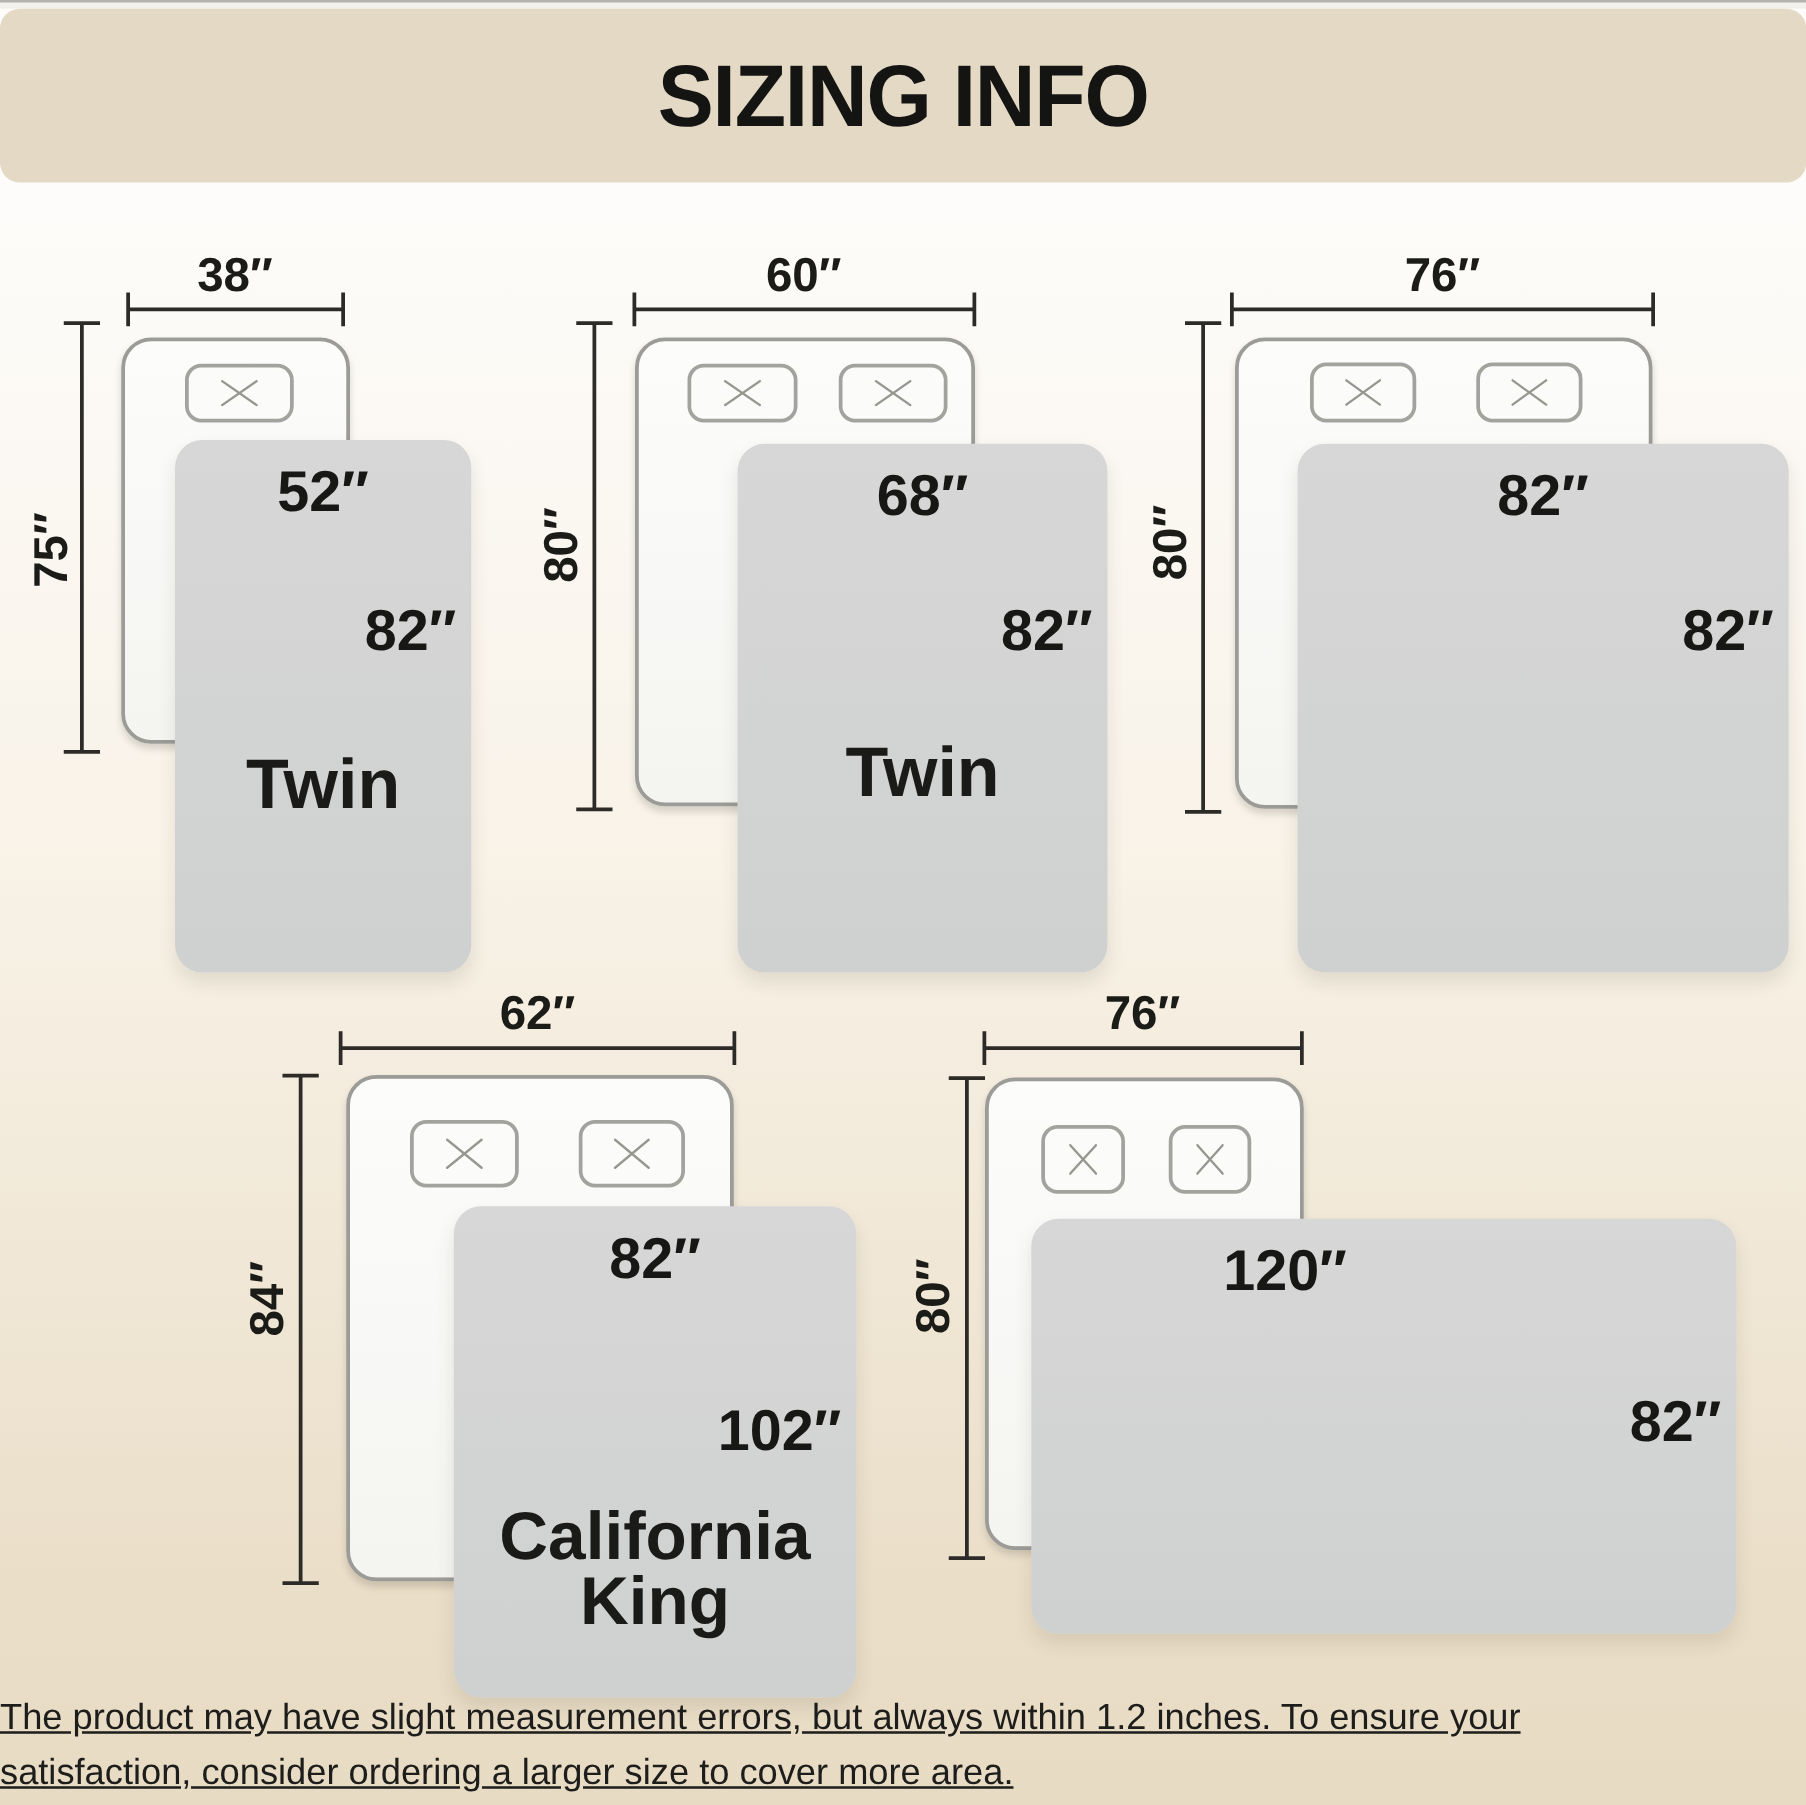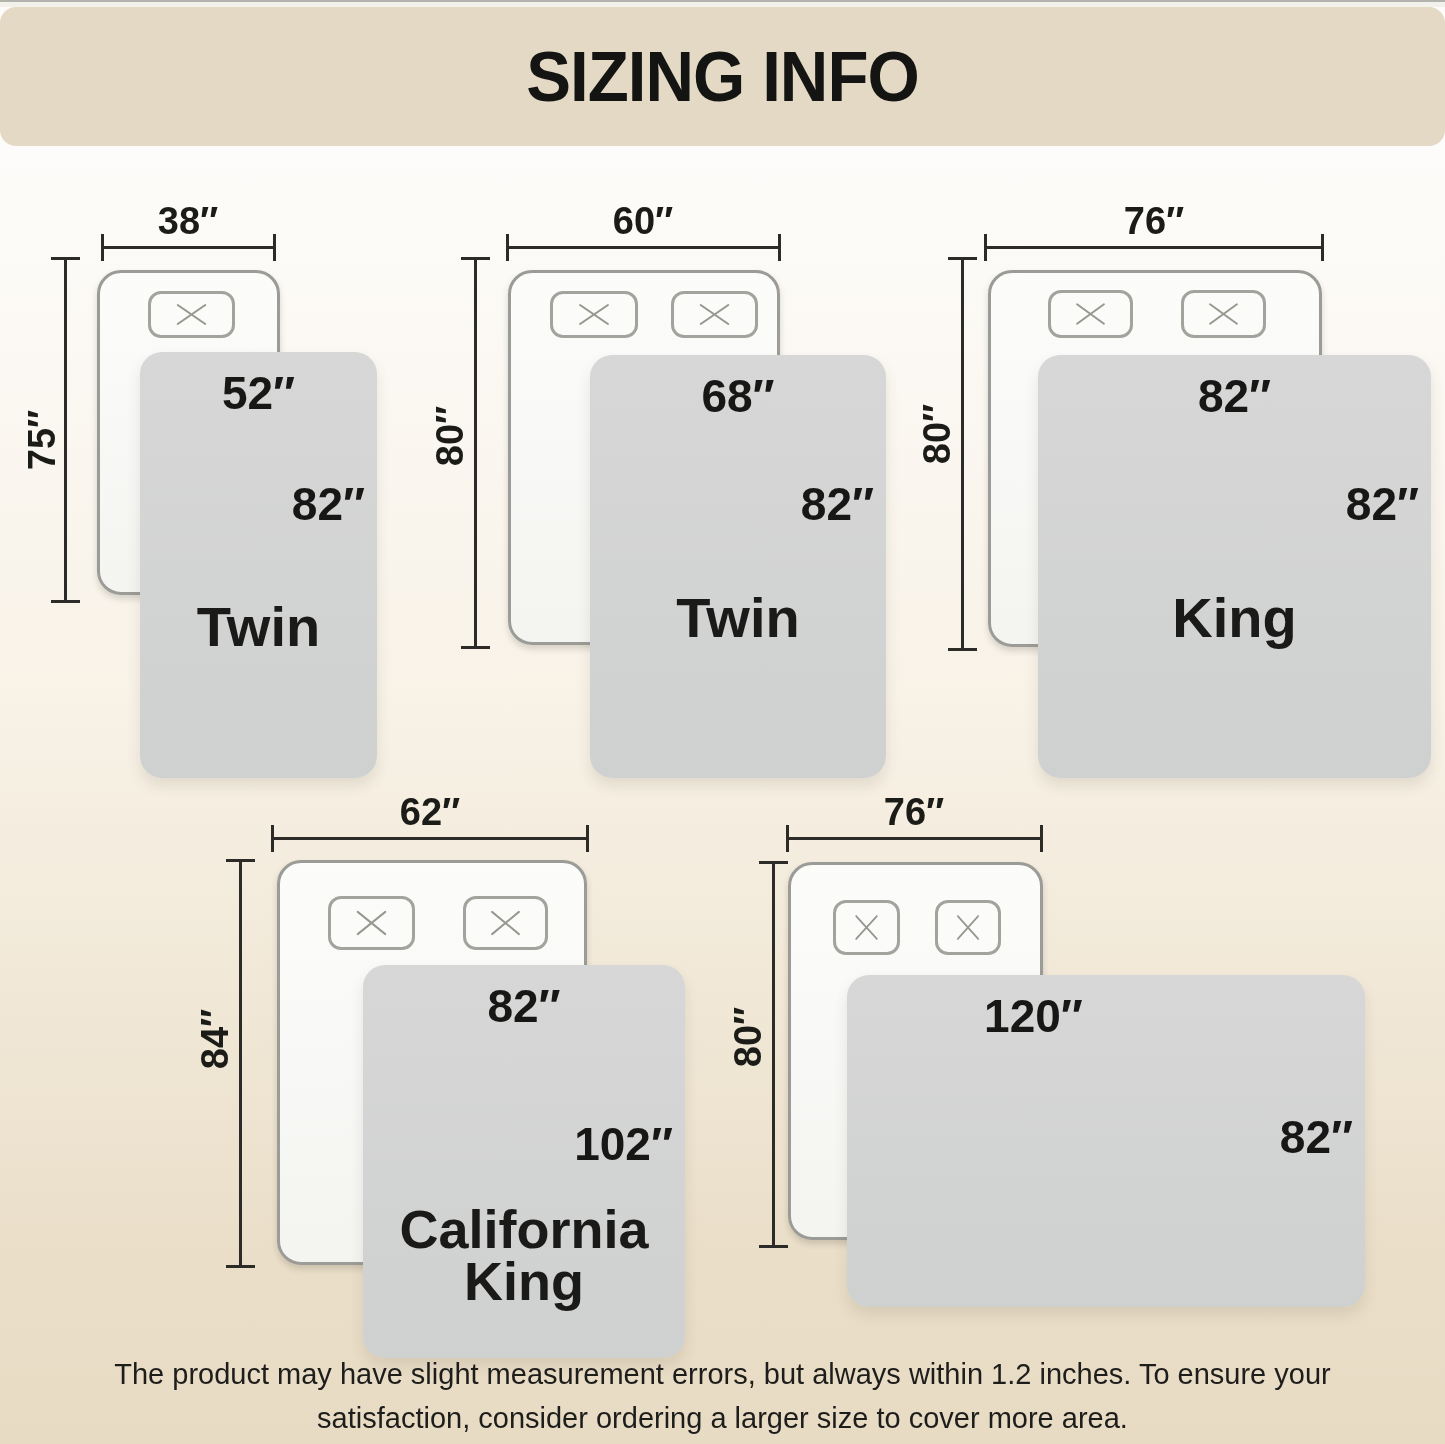--- a/index.html
+++ b/index.html
@@ -69,21 +69,21 @@
     font-size:46px; font-weight:700; white-space:nowrap; color:#171715;
   }
   .bl-name {
     position:absolute; left:50%; transform:translateX(-50%);
     width:90%; text-align:center;
     font-size:56px; line-height:58px; font-weight:700; color:#1a1a18;
   }
 
   .footer {
     position:absolute; left:0; right:0; top:1352px;
-    text-align:center; font-size:29px; line-height:44px; color:#1d1d1b;
+    font-size:29px; line-height:44px; color:#1d1d1b;text-decoration:underline;
   }
 </style>
 </head>
 <body>
 
 <div class="page">
 
   <div class="top-strip"></div>
 
   <header class="header">
@@ -146,21 +146,20 @@
       </div>
       <div class="pillow" style="left:190px;top:17px;width:85px;height:48px">
         <svg viewBox="0 0 100 56" preserveAspectRatio="none">
             <path d="M33 15 L67 41 M67 15 L33 41"></path>
           </svg>
       </div>
     </div>
     <div class="blanket" style="left:1038px;top:355px;width:393px;height:423px">
       <div class="bl-w">82″</div>
       <div class="bl-l" style="top:122px">82″</div>
-      <div class="bl-name" style="top:234px">King</div>
     </div>
   </section>
 
   <section>
     <div class="h-dim" style="left:272px;top:837px;width:316px"></div>
     <div class="dim-label" style="left:430px;top:812px">62″</div>
     <div class="v-dim" style="left:239px;top:860px;height:407px"></div>
     <div class="dim-label v" style="left:215px;top:1039px">84″</div>
     <div class="bed" style="left:277px;top:860px;width:310px;height:405px">
       <div class="pillow" style="left:48px;top:33px;width:87px;height:54px">
@@ -191,21 +190,21 @@
         <svg viewBox="0 0 100 56" preserveAspectRatio="none">
             <path d="M33 15 L67 41 M67 15 L33 41"></path>
           </svg>
       </div>
       <div class="pillow" style="left:144px;top:35px;width:66px;height:55px">
         <svg viewBox="0 0 100 56" preserveAspectRatio="none">
             <path d="M33 15 L67 41 M67 15 L33 41"></path>
           </svg>
       </div>
     </div>
-    <div class="blanket" style="left:847px;top:975px;width:518px;height:332px">
+    <div class="blanket" style="left:825px;top:975px;width:564px;height:332px">
       <div class="bl-w" style="left:36%">120″</div>
       <div class="bl-l" style="top:135px">82″</div>
     </div>
   </section>
 
   <footer class="footer">
     <div>The product may have slight measurement errors, but always within 1.2 inches. To ensure your</div>
     <div>satisfaction, consider ordering a larger size to cover more area.</div>
   </footer>
 

